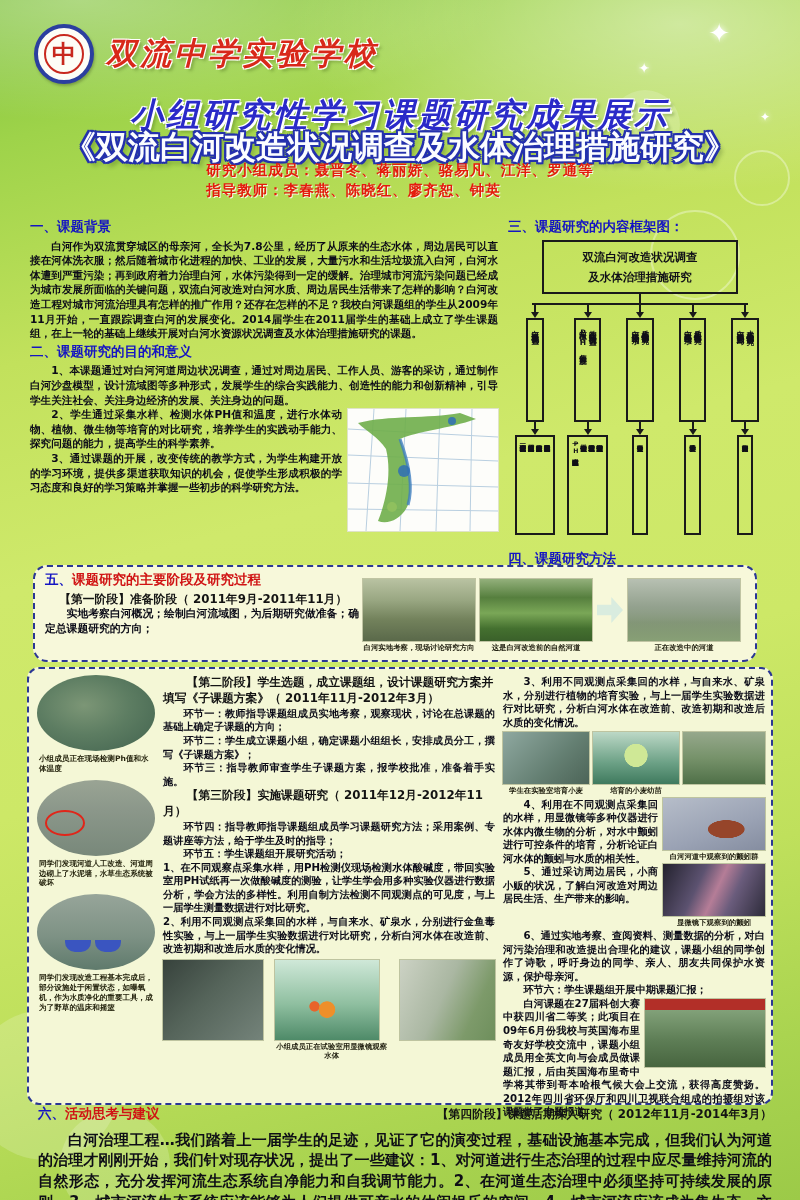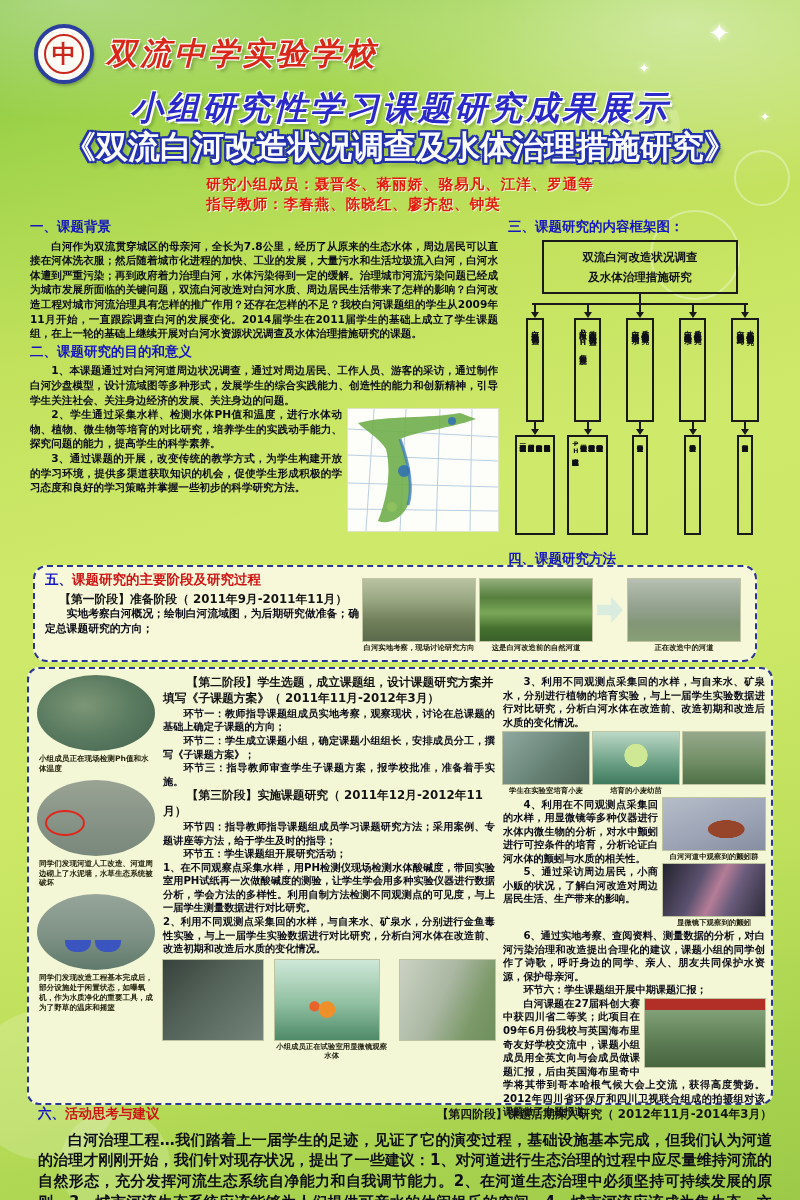--- a/index.html
+++ b/index.html
@@ -17,26 +17,26 @@
   .sparkle { color:#fff; text-shadow:0 0 6px #fff; }
 
   
   .school-row { position:absolute; top:24px; left:34px; display:flex; align-items:center; gap:12px; }
   .logo { width:60px; height:60px; border-radius:50%; background:#fdfdf6; border:4px solid #2b3f9f;
           display:flex; align-items:center; justify-content:center; position:relative; box-shadow:1px 2px 3px rgba(0,0,0,.25); }
   .logo-inner { width:40px; height:40px; border-radius:50%; border:2px solid #c8281e; display:flex; align-items:center; justify-content:center;
           color:#c8281e; font-size:24px; font-weight:bold; }
   .school-name { color:#d8281a; font-size:31px; font-weight:bold; font-style:italic; letter-spacing:3px;
           text-shadow:1px 1px 0 #fff,-1px -1px 0 #fff,1px -1px 0 #fff,-1px 1px 0 #fff,3px 3px 3px rgba(60,90,20,.35); }
-  .subtitle { position:absolute; top:86px; left:0; width:100%; text-align:center; font-size:33px; font-weight:bold; font-style:italic;
+  .subtitle { position:absolute; top:93px; left:0; width:100%; text-align:center; font-size:33px; font-weight:bold; font-style:italic;
           color:#2a2ac8; letter-spacing:3px;
           text-shadow:2px 2px 0 #fff,-1px -1px 0 #fff,1px -1px 0 #fff,-1px 1px 0 #fff,4px 4px 3px rgba(40,80,10,.3); }
   .main-title { position:absolute; top:126px; left:0; width:100%; text-align:center; font-size:32px; font-weight:bold; color:#fbfdff; letter-spacing:0;
           text-shadow:-2px -2px 0 #2431ad,2px -2px 0 #2431ad,-2px 2px 0 #2431ad,2px 2px 0 #2431ad,0 -2px 0 #2431ad,0 2px 0 #2431ad,-2px 0 0 #2431ad,2px 0 0 #2431ad,4px 5px 4px rgba(30,60,10,.3); }
-  .credits { position:absolute; top:175px; left:0; width:100%; text-align:center; }
+  .credits { position:absolute; top:161px; left:0; width:100%; text-align:center; }
   .credits-inner { display:inline-block; text-align:left; }
   .credit-line { color:#e41b0c; font-size:14.5px; font-weight:bold; line-height:1.35; letter-spacing:1px;
           text-shadow:1px 1px 0 rgba(255,255,255,.8); }
 
   
   .cols { position:absolute; top:219px; left:30px; width:742px; display:flex; }
   .col-left { width:468px; }
   .col-right { width:274px; padding-left:10px; }
   .sec-h { font-size:13.5px; font-weight:bold; line-height:1.3; margin-bottom:2px;font-family:Liberation Mono, monospace; }
   .sec-h .num { color:#1515c2; }

